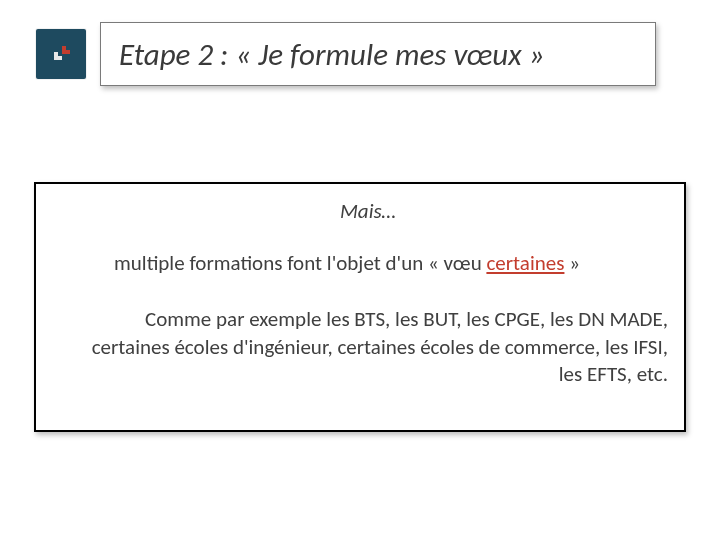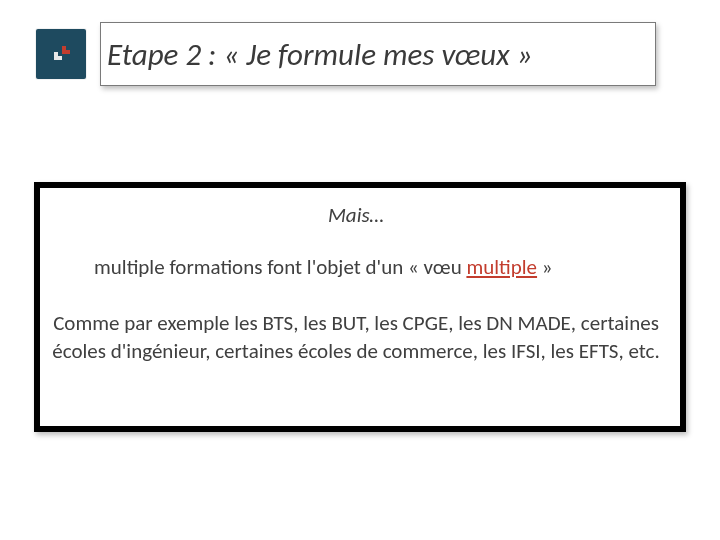--- a/index.html
+++ b/index.html
@@ -9,21 +9,21 @@
   .title-box {
     position: absolute;
     left: 100px;
     top: 22px;
     width: 556px;
     height: 64px;
     border: 1px solid #7a7a7a;
     box-shadow: 2px 3px 5px rgba(0,0,0,0.25);
     display: flex;
     align-items: center;
-    padding-left: 6px;
+    padding-left: 18px;
   }
   .title-text {
     font-style: italic;
     font-size: 31px;
     color: #3a3a3a;
   }
 
   .logo {
     position: absolute;
     left: 36px;
@@ -38,43 +38,43 @@
     box-shadow: 0 0 0 1px rgba(0,0,0,0.05);
   }
   .logo svg { width: 32px; height: 32px; }
 
   .content-box {
     position: absolute;
     left: 34px;
     top: 182px;
     width: 652px;
     height: 250px;
-    border: 6px solid #000000;
+    border: 2px solid #000000;
     box-shadow: 2px 3px 5px rgba(0,0,0,0.25);
-    padding: 14px 16px 16px 8px;
+    padding: 14px 16px 16px 32px;
   }
   .lead {
     font-style: italic;
     font-size: 21px;
     text-align: center;
     color: #404040;
     margin-bottom: 26px;
   }
   .sub {
     font-size: 21px;
     text-align: left;
     color: #404040;
     margin-bottom: 30px;
     padding-left: 46px;
   }
   .sub .u { }
   .sub .m { text-decoration: underline; color: #c33d2e; }
   .body {
     font-size: 21px;
-    text-align: center;
+    text-align: right;
     color: #404040;
     line-height: 1.32;
   }
 </style>
 </head>
 <body>
 
 <div class="stage">
 
   <div class="logo">
@@ -88,18 +88,18 @@
     </svg>
   </div>
 
   <div class="title-box">
     <div class="title-text">Etape 2 : « Je formule mes vœux »</div>
   </div>
 
   <div class="content-box">
     <div class="lead">Mais…</div>
     <div class="sub">
-      <span>multiple formations font l'objet d'un « </span><span class="u">vœu</span><span> </span><span class="m">multiple</span><span> »</span>
+      <span>multiple formations font l'objet d'un « </span><span class="u">vœu</span><span> </span><span class="m">certaines</span><span> »</span>
     </div>
     <div class="body">Comme par exemple les BTS, les BUT, les CPGE, les DN MADE, certaines écoles d'ingénieur, certaines écoles de commerce, les IFSI, les EFTS, etc.</div>
   </div>
 
 </div>
 
 </body></html>

